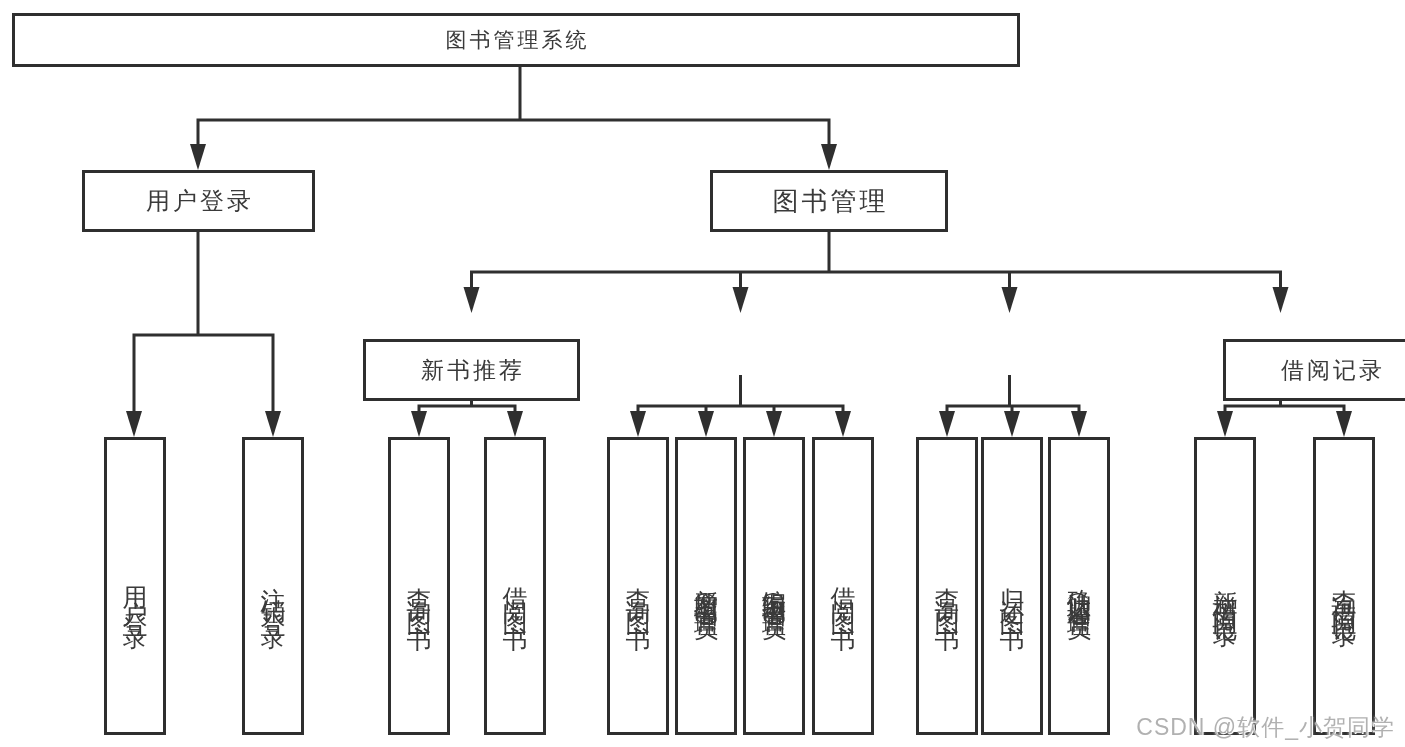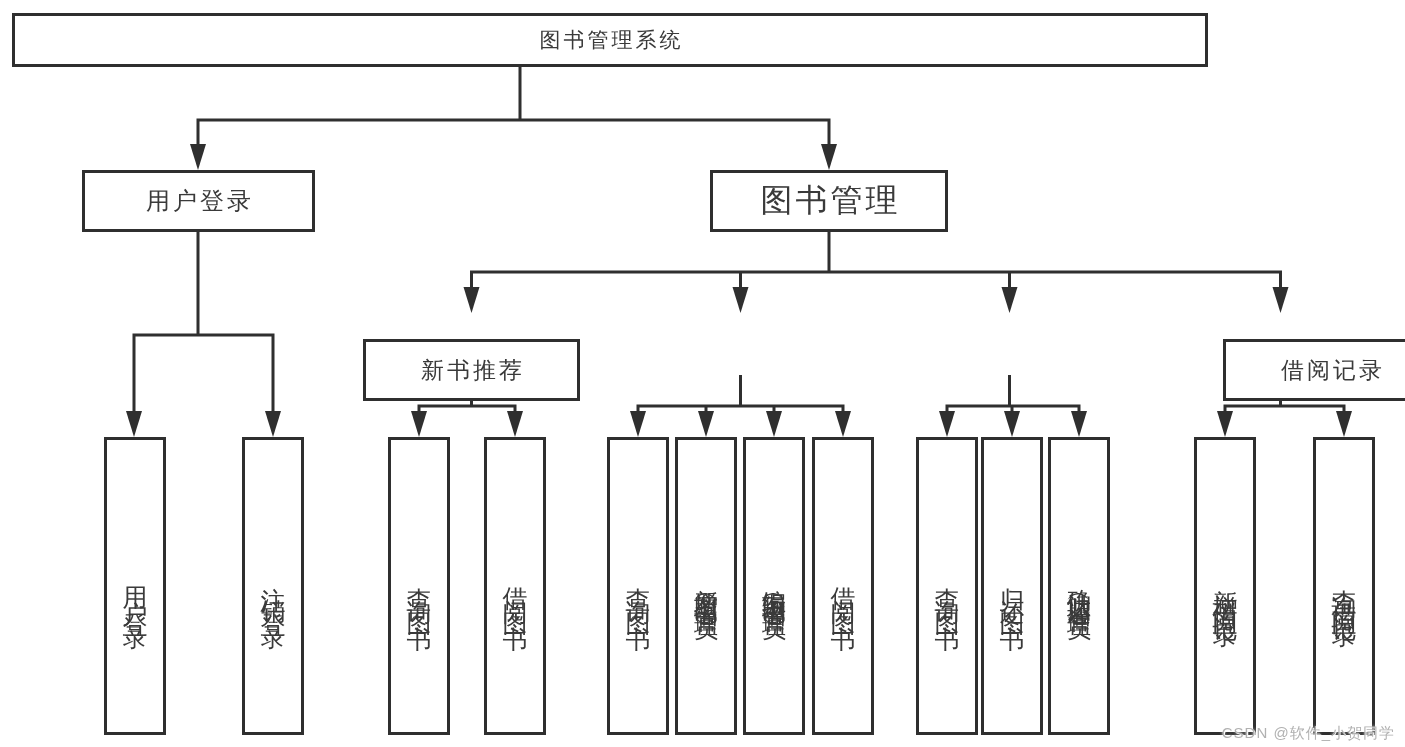--- a/index.html
+++ b/index.html
@@ -16,23 +16,23 @@
     box-sizing:border-box;
     background:#ffffff;
     border:3px solid #2f2f2f;
     display:flex;
     align-items:center;
     justify-content:center;
     color:#3a3a3a;
     z-index:2;
   }
   .hlabel { letter-spacing:3px; text-indent:3px; white-space:nowrap; }
-  .b-root  { left:12px;  top:13px;  width:1196px; height:54px; font-size:21px; }
+  .b-root  { left:12px;  top:13px;  width:1008px; height:54px; font-size:21px; }
   .b-l2-0  { left:82px;  top:170px; width:233px;  height:62px; font-size:24px; }
-  .b-l2-1  { left:710px; top:170px; width:238px;  height:62px; font-size:32px; }
+  .b-l2-1  { left:710px; top:170px; width:238px;  height:62px; font-size:26px; }
   .b-l3    { top:313px;  width:217px; height:62px; font-size:23px;margin-top:26px; }
   .b-l3-0  { left:363px; }
   .b-l3-1  { left:632px; }
   .b-l3-2  { left:901px; }
   .b-l3-3  { left:1223px; }
   .leaf    { top:437px;  width:62px; height:298px; }
   .lf-0  { left:104px; }  .lf-1  { left:242px; }
   .lf-2  { left:388px; }  .lf-3  { left:484px; }
   .lf-4  { left:607px; }  .lf-5  { left:675px; }
   .lf-6  { left:743px; }  .lf-7  { left:812px; }
@@ -43,21 +43,21 @@
     writing-mode:vertical-rl;
     line-height:1;
     white-space:nowrap;
   }
   .vtext.sp4 { font-size:25px; letter-spacing:13px; margin-top:13px; }
   .vtext.sp6 { font-size:25px; letter-spacing:7px;  margin-top:7px; }
   .vtext.sp9 { font-size:24px; letter-spacing:4px;  margin-top:4px; }
   #watermark {
     position:absolute;
     right:10px; bottom:4px;
-    font-size:15px;
+    font-size:23px;
     letter-spacing:1px;
     color:#b1b1b1;
     text-shadow:0 0 3px #ffffff, 1px 1px 0 #ffffff;
     z-index:5;
     white-space:nowrap;
   }
 </style>
 </head>
 <body>
 

